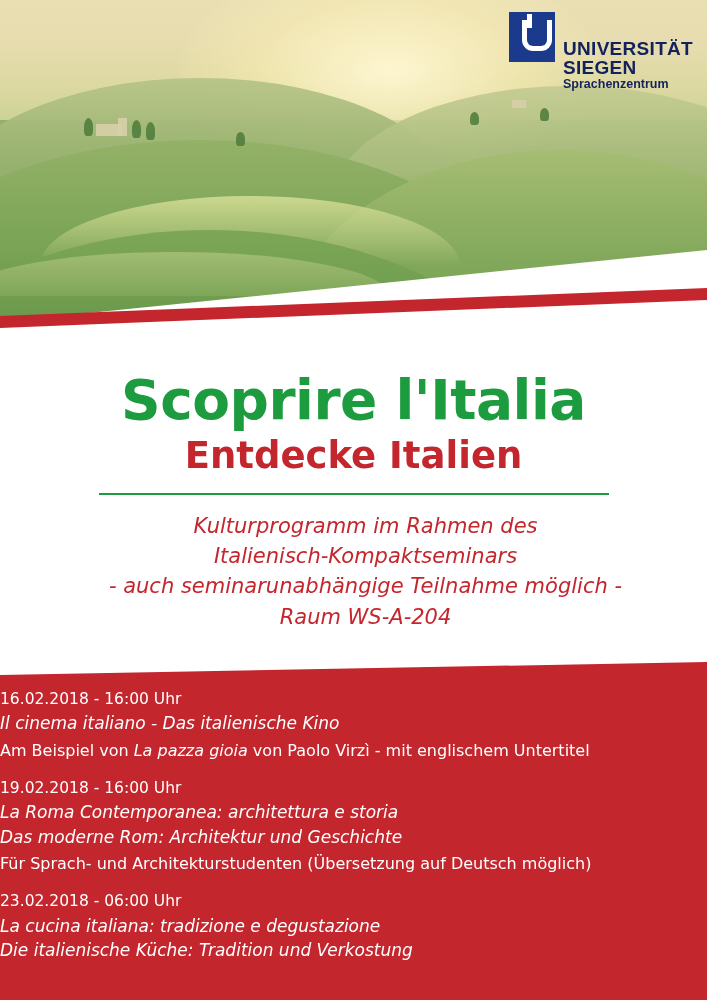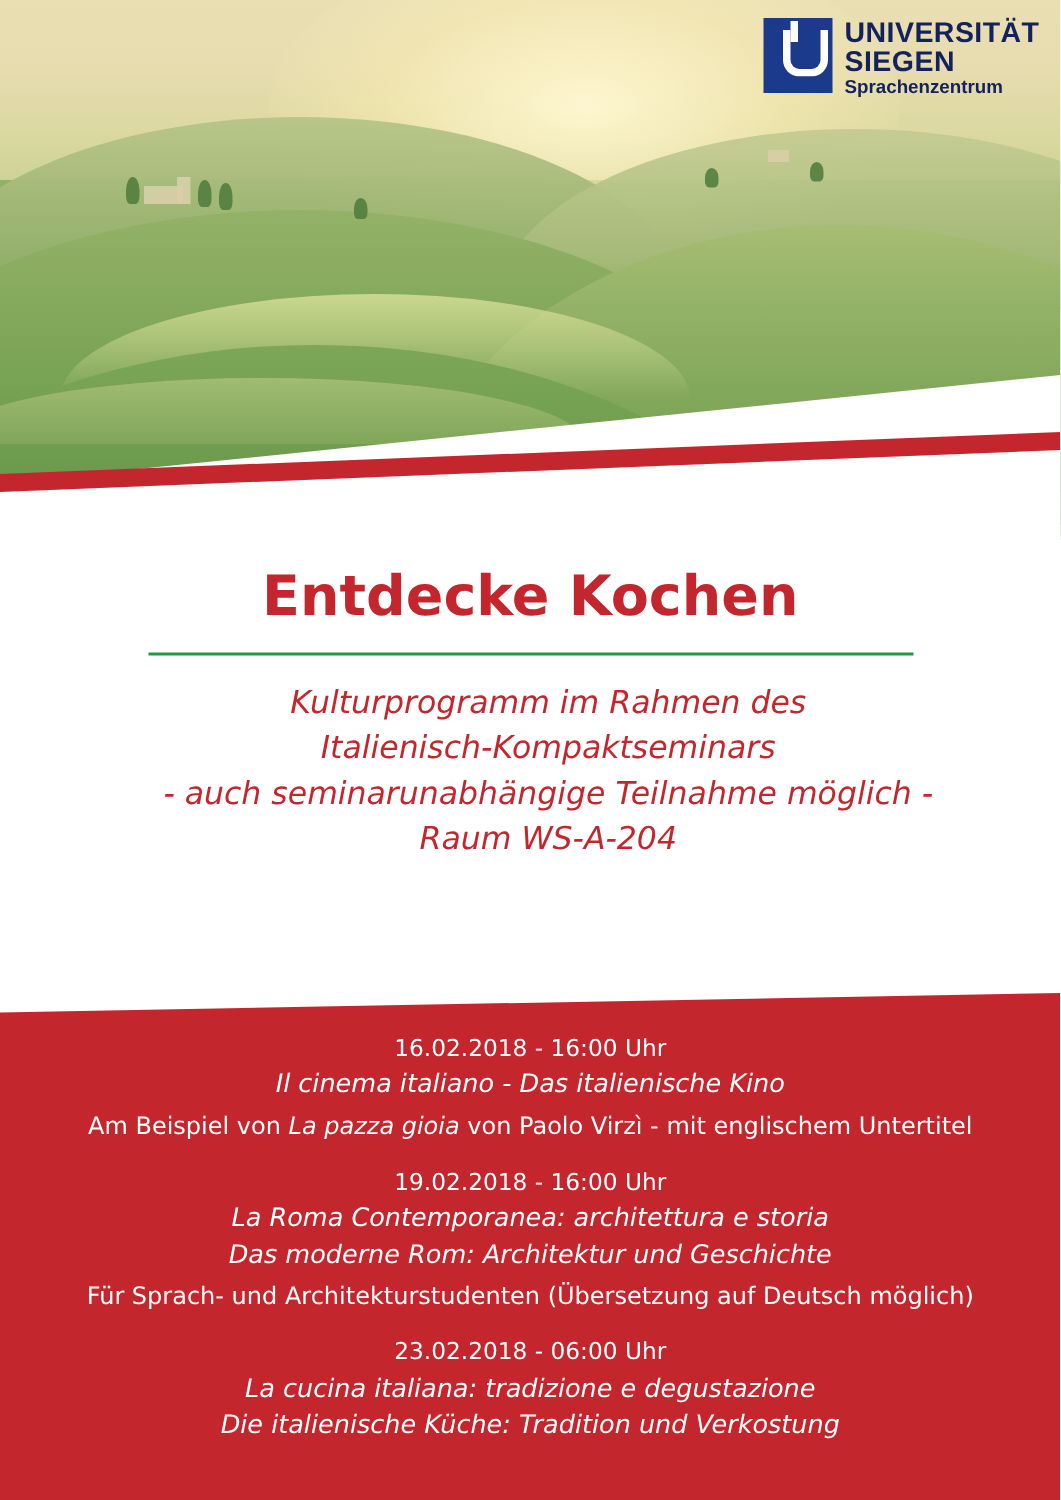--- a/index.html
+++ b/index.html
@@ -167,20 +167,21 @@
   }
   .logo-text {
     color: #13225c;
     line-height: 1.02;
     padding-top: 1px;
   }
   .logo-uni {
     font-size: 19px;
     font-weight: bold;
     letter-spacing: .3px;
+    margin-top: 26px;
   }
   .logo-city {
     font-size: 19px;
     font-weight: bold;
     letter-spacing: .3px;
   }
   .logo-sub {
     font-size: 12.5px;
     font-weight: bold;
     margin-top: 0;
@@ -228,21 +229,21 @@
   
   .red-panel {
     position: absolute;
     left: 0;
     top: 662px;
     width: 707px;
     height: 338px;
     background: #c4262e;
     color: #ffffff;
     clip-path: polygon(0 13px, 707px 0, 707px 338px, 0 338px);
-    text-align: center;
+    text-align: left;
   }
   .events {
     padding-top: 26px;
   }
   .event {
     margin-bottom: 14px;
   }
   .ev-date {
     font-family: "DejaVu Sans", sans-serif;
     font-size: 15.5px;
@@ -305,21 +306,22 @@
   <div class="logo">
     <div class="logo-mark"></div>
     <div class="logo-text">
       <div class="logo-uni">UNIVERSITÄT</div>
       <div class="logo-city">SIEGEN</div>
       <div class="logo-sub">Sprachenzentrum</div>
     </div>
   </div>
 
   <div class="title-zone">
-    <div class="title-de">Entdecke Kochen</div>
+    <div class="title-it">Scoprire l'Italia</div>
+    <div class="title-de">Entdecke Italien</div>
     <div class="rule"></div>
     <div class="subtitle">
       <div>Kulturprogramm im Rahmen des</div>
       <div>Italienisch-Kompaktseminars</div>
       <div>- auch seminarunabhängige Teilnahme möglich -</div>
       <div>Raum WS-A-204</div>
     </div>
   </div>
 
   <div class="red-panel">

